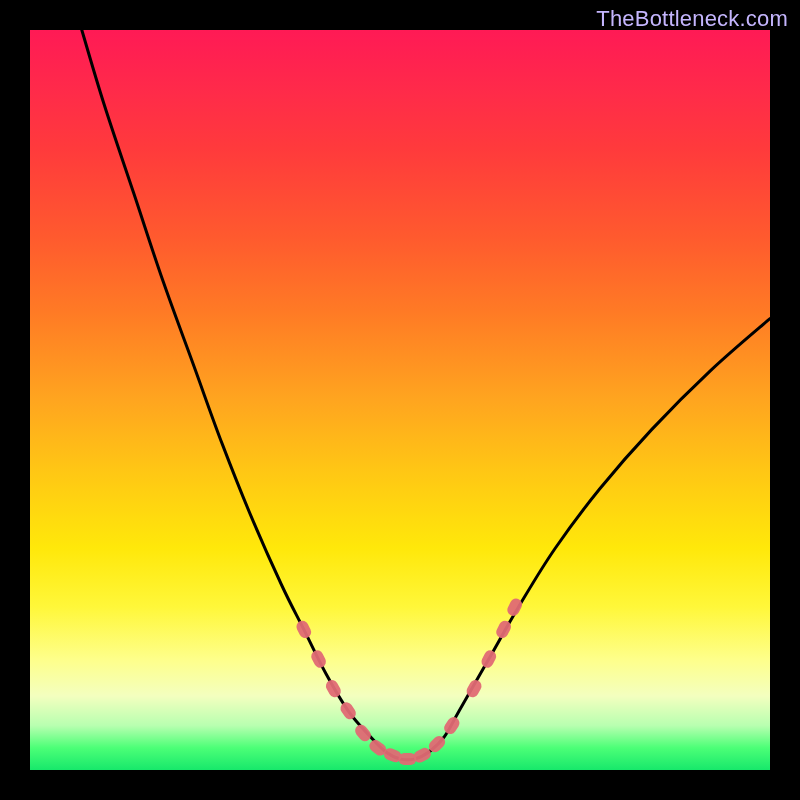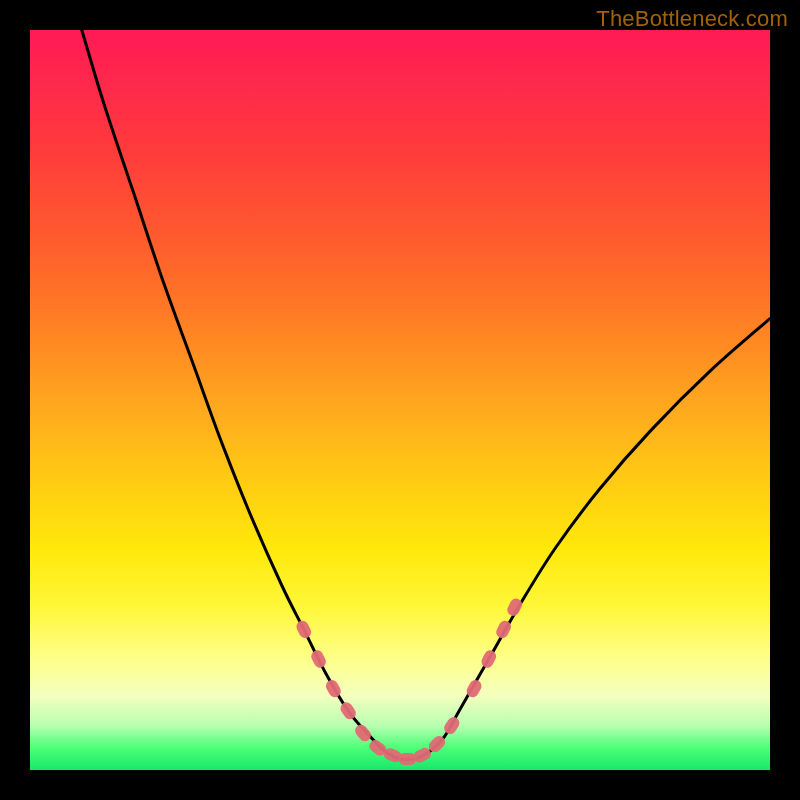--- a/index.html
+++ b/index.html
@@ -41,21 +41,21 @@
       #f3ffbf 90%,
       #b8ffb0 94%,
       #4cff77 97%,
       #17e86b 100%
     );
   }
   .watermark {
     position: absolute;
     top: 6px;
     right: 12px;
-    color: #a16207;
+    color: #c4b5fd;
     font-size: 22px;
     letter-spacing: 0.2px;
     user-select: none;
   }
   svg.curve {
     position: absolute;
     left: 0;
     top: 0;
     width: 740px;
     height: 740px;

